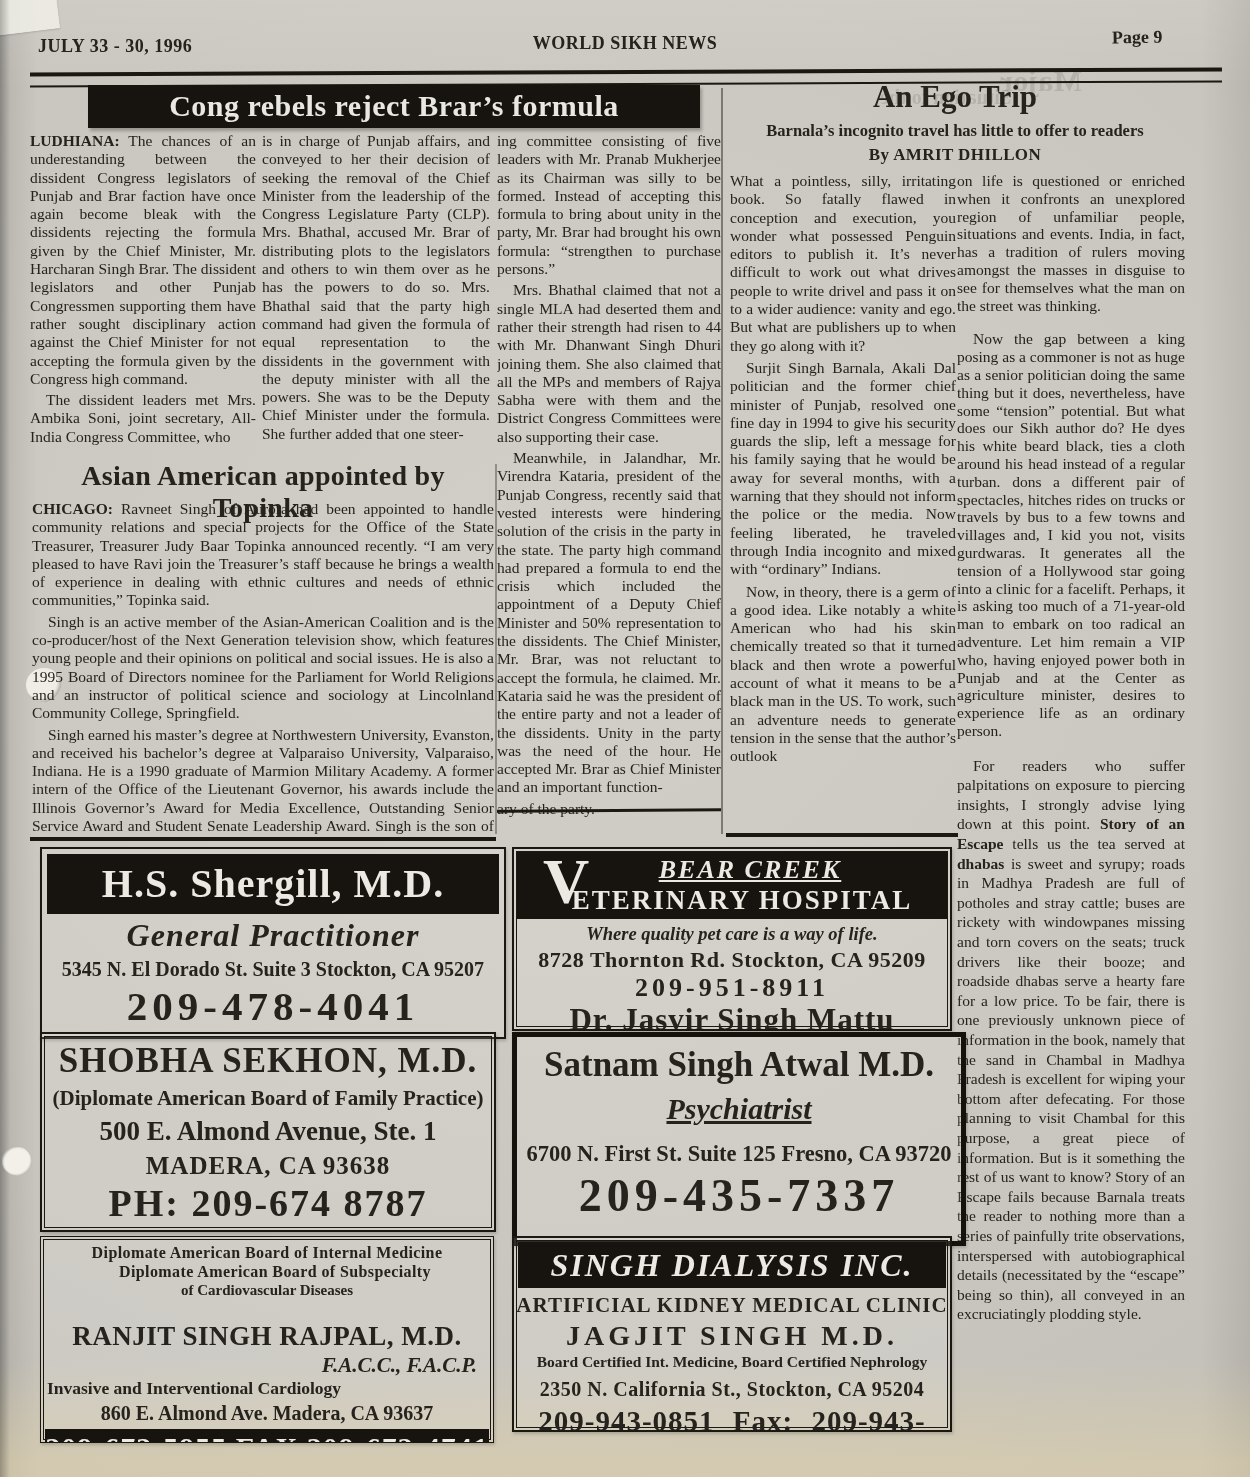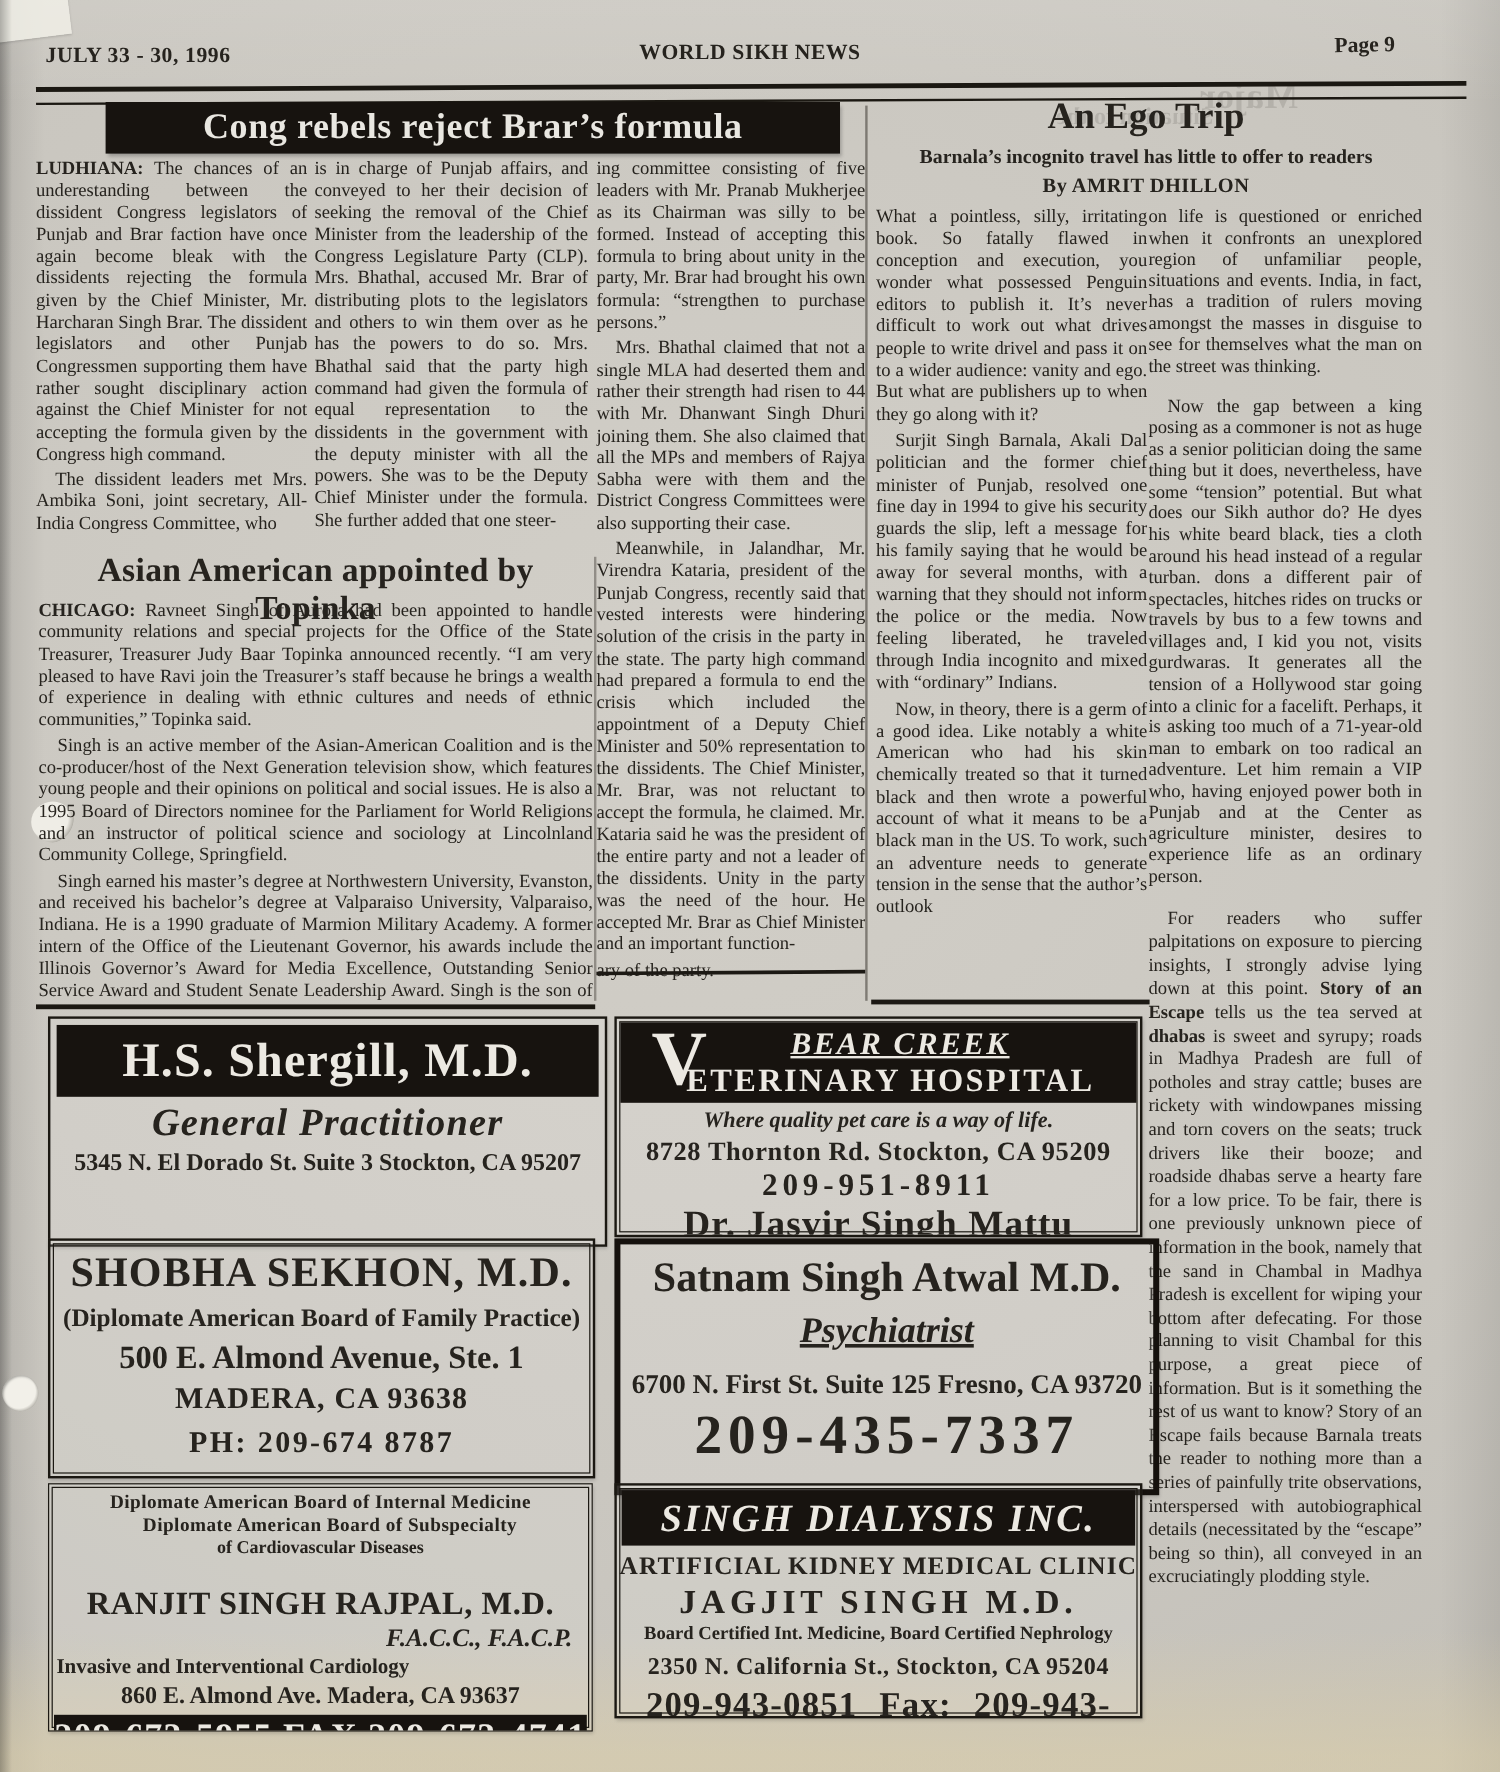--- a/index.html
+++ b/index.html
@@ -70,21 +70,21 @@
   .bear-tag{font-size:18.5px;font-style:italic;line-height:24px;margin-top:2px;}
   .bear-addr{font-size:22px;line-height:27px;letter-spacing:.5px;}
   .bear-phone{font-size:26px;line-height:29px;letter-spacing:4px;}
   .bear-doc{font-size:31px;line-height:35px;letter-spacing:1px;}
   
   .ad-sekhon{left:40px;top:1032px;width:452px;height:196px;border:2px solid #1b1812;}
   .sek-title{font-size:35px;line-height:46px;letter-spacing:1px;margin-top:4px;}
   .sek-sub{font-size:21px;line-height:29px;}
   .sek-a1{font-size:27px;line-height:36px;}
   .sek-a2{font-size:25px;line-height:33px;letter-spacing:1px;}
-  .sek-phone{font-size:25px;line-height:42px;letter-spacing:2px;}
+  .sek-phone{font-size:38px;line-height:42px;letter-spacing:2px;}
   
   .ad-atwal{left:512px;top:1032px;width:436px;height:196px;border:5px solid #15110d;padding:4px;}
   .atw-title{font-size:35px;line-height:48px;}
   .atw-sub{font-size:30px;line-height:40px;font-style:italic;text-decoration:underline;margin-bottom:8px;}
   .atw-addr{font-size:22.5px;line-height:33px;}
   .atw-phone{font-size:46px;line-height:52px;letter-spacing:5px;}
   
   .ad-rajpal{left:40px;top:1236px;width:452px;height:205px;border:1.5px solid #1b1812;}
   .raj-l1{font-size:16px;line-height:19px;letter-spacing:.4px;margin-top:6px;}
   .raj-l2{font-size:16px;line-height:19px;letter-spacing:.4px;padding-left:16px;}
@@ -166,20 +166,21 @@
     <p class="ni">on life is questioned or enriched when it confronts an unexplored region of unfamiliar people, situations and events. India, in fact, has a tradition of rulers moving amongst the masses in disguise to see for themselves what the man on the street was thinking.</p>
     <p>Now the gap between a king posing as a commoner is not as huge as a senior politician doing the same thing but it does, nevertheless, have some “tension” potential. But what does our Sikh author do? He dyes his white beard black, ties a cloth around his head instead of a regular turban. dons a different pair of spectacles, hitches rides on trucks or travels by bus to a few towns and villages and, I kid you not, visits gurdwaras. It generates all the tension of a Hollywood star going into a clinic for a facelift. Perhaps, it is asking too much of a 71-year-old man to embark on too radical an adventure. Let him remain a VIP who, having enjoyed power both in Punjab and at the Center as agriculture minister, desires to experience life as an ordinary person.</p>
     <p>For readers who suffer palpitations on exposure to piercing insights, I strongly advise lying down at this point. <b>Story of an Escape</b> tells us the tea served at <b>dhabas</b> is sweet and syrupy; roads in Madhya Pradesh are full of potholes and stray cattle; buses are rickety with windowpanes missing and torn covers on the seats; truck drivers like their booze; and roadside dhabas serve a hearty fare for a low price.  To be fair, there is one previously unknown piece of information in the book, namely that the sand in Chambal in Madhya Pradesh is excellent for wiping your bottom after defecating. For those planning to visit Chambal for this purpose, a great piece of information. But is it something the rest of us want to know? Story of an Escape fails because Barnala treats the reader to nothing more than a series of painfully trite observations, interspersed with autobiographical details (necessitated by the “escape” being so thin), all conveyed in an excruciatingly plodding style.</p>
   </div>
 
   <div class="ad ad-shergill">
     <div class="adc">
       <div class="sher-title bar">H.S. Shergill, M.D.</div>
       <div class="sher-sub">General Practitioner</div>
       <div class="sher-addr">5345 N. El Dorado St. Suite 3 Stockton, CA 95207</div>
+      <div class="sher-phone">209-478-4041</div>
     </div>
   </div>
 
   <div class="ad ad-bear">
     <div class="frame2"></div>
     <div class="adc">
       <div class="bear-head bar">
         <span class="bear-v">V</span>
         <div class="bear-l1">BEAR CREEK</div>
         <div class="bear-l2">ETERINARY HOSPITAL</div>

